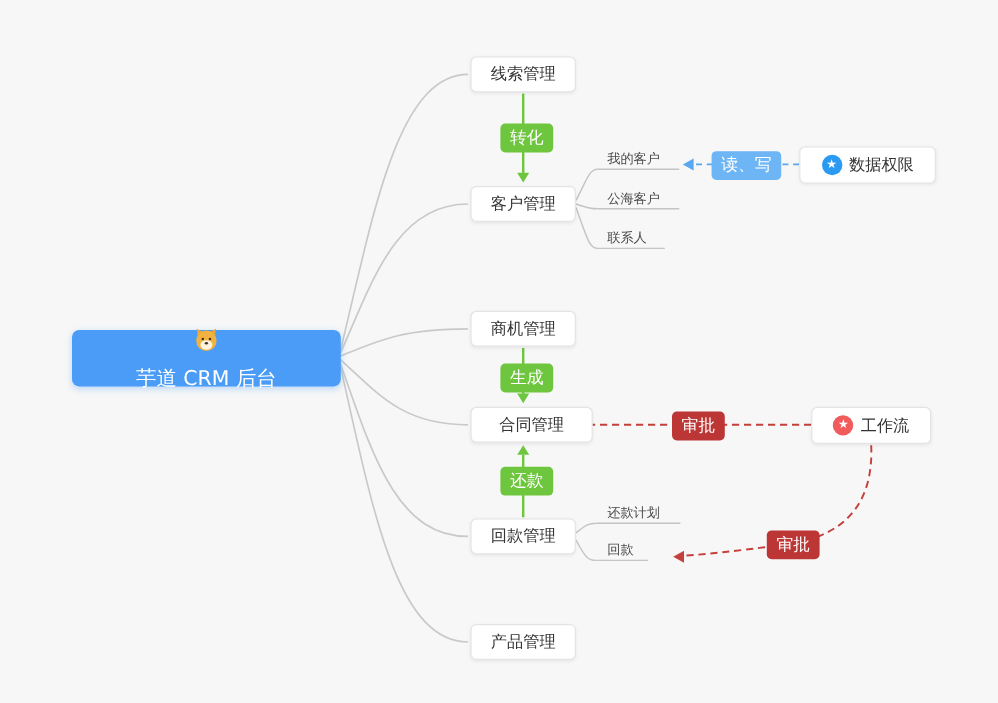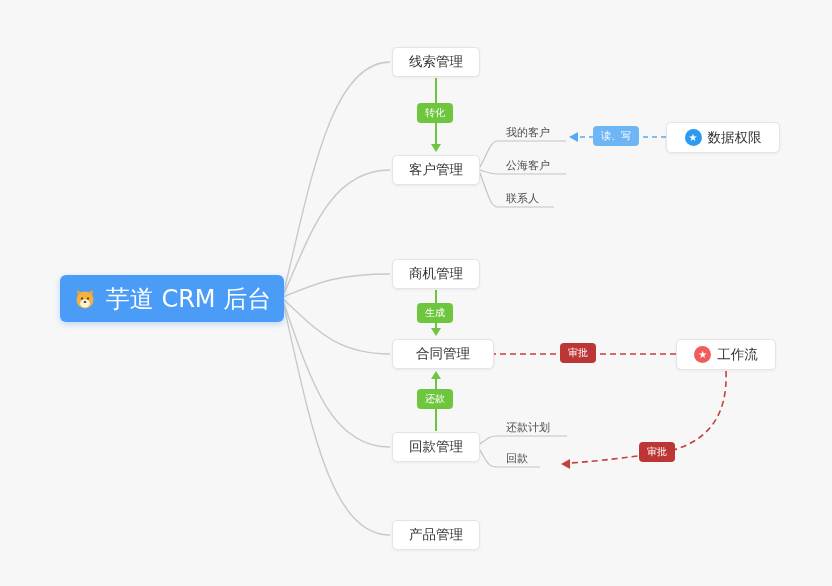--- a/index.html
+++ b/index.html
@@ -19,43 +19,44 @@
   .f-green { fill: var(--green,#6ec53e); }
   .l-blue  { stroke: var(--blue-line,#5aa8f0); stroke-width:1.6; stroke-dasharray:5 4; fill:none; }
   .f-blue  { fill: var(--blue-line,#5aa8f0); }
   .l-red   { stroke: var(--red-line,#c4403c); stroke-width:1.6; stroke-dasharray:6 4; fill:none; }
   .f-red   { fill: var(--red-line,#c4403c); }
 
   .root-node {
     position:absolute; left:60px; top:275px; width:224px; height:47px;
     background: var(--root-blue,#4a9cf6); border-radius:6px;
     display:flex; align-items:center; justify-content:center; gap:9px;
-    color:#fff; font-size:24px; cursor:pointer;
+    color:#fff; font-size:17px; cursor:pointer;
     box-shadow:0 2px 6px rgba(74,156,246,.35);
+    flex-direction:column;
   }
   .root-node svg { display:block; }
 
   .node {
     position:absolute; background:#fff;
     border:1px solid var(--node-border,#e4e4e4); border-radius:5px;
     display:flex; align-items:center; justify-content:center;
     font-size:13.5px; color:var(--node-text,#333);
     box-shadow:0 1px 3px rgba(0,0,0,.06); cursor:pointer;
   }
 
   .badge {
     width:17px; height:17px; border-radius:50%;
     display:inline-flex; align-items:center; justify-content:center;
     color:#fff; font-size:10px; line-height:1; flex:0 0 auto;
   }
   .badge.blue { background: var(--badge-blue,#2b9af3); }
   .badge.red  { background: var(--badge-red,#f05b5b); }
 
   .tag {
-    position:absolute; color:#fff; font-size:10px; line-height:1;
+    position:absolute; color:#fff; font-size:14px; line-height:1;
     padding:5px 8px; border-radius:4px; cursor:pointer; white-space:nowrap;
   }
   .tag.green { background: var(--green,#6ec53e); }
   .tag.blue  { background: var(--light-blue,#6db5f5); }
   .tag.red   { background: var(--dark-red,#bd3636); }
 
   .sub-label {
     position:absolute; font-size:11px; color:var(--sub-text,#4a4a4a);
     cursor:pointer; white-space:nowrap;
   }

